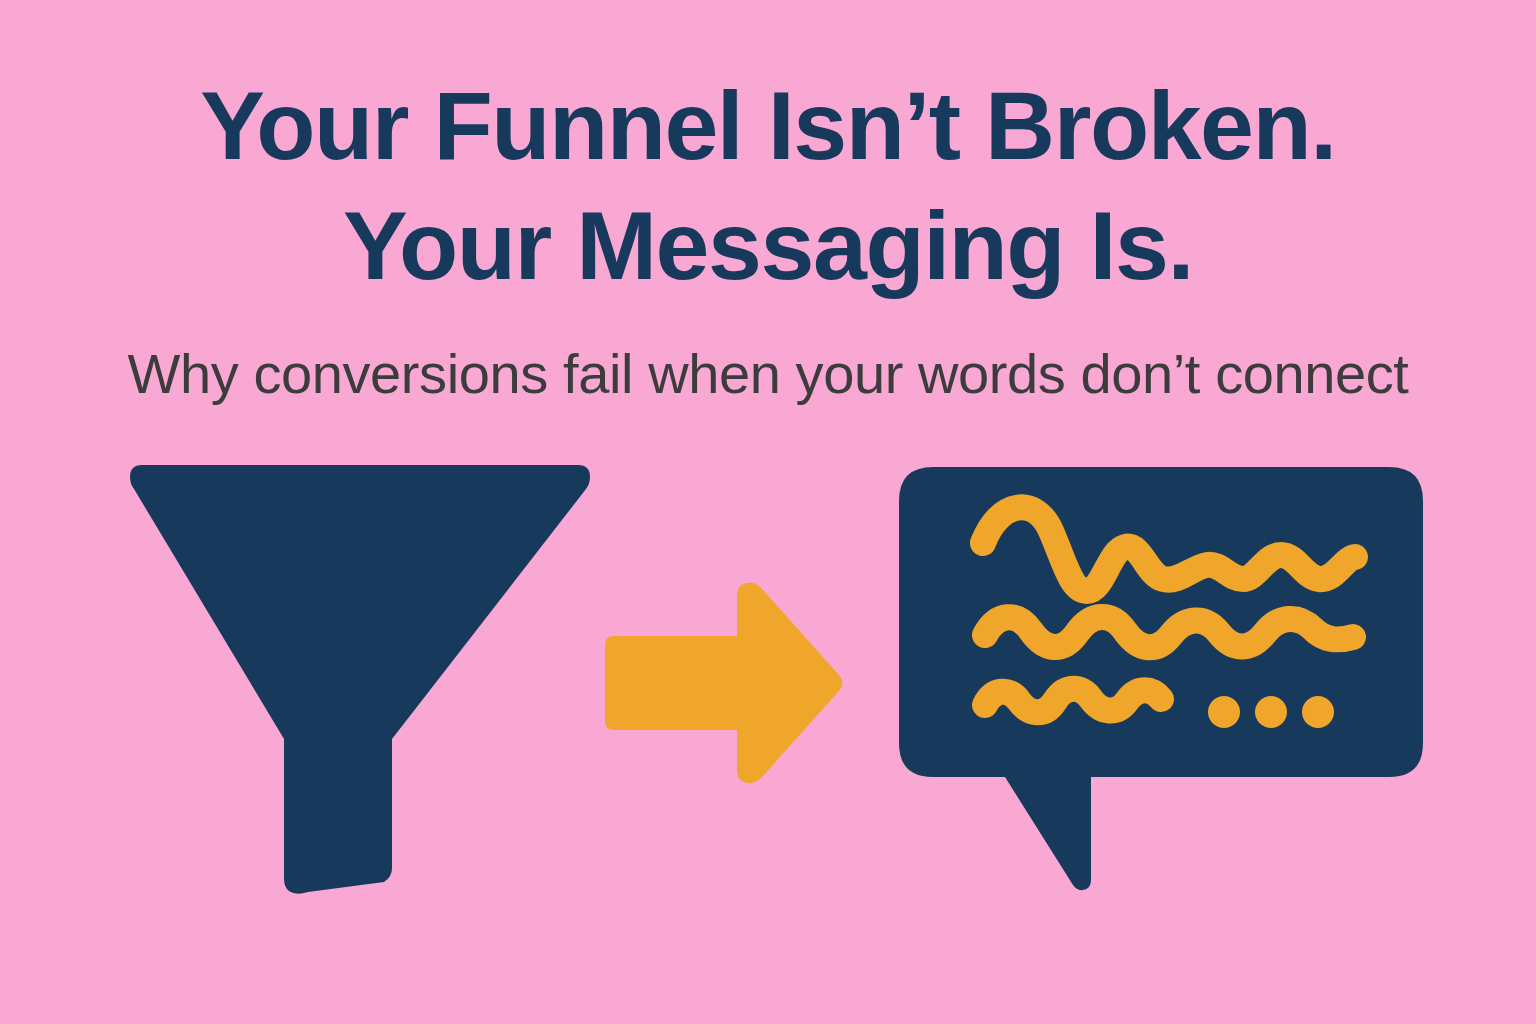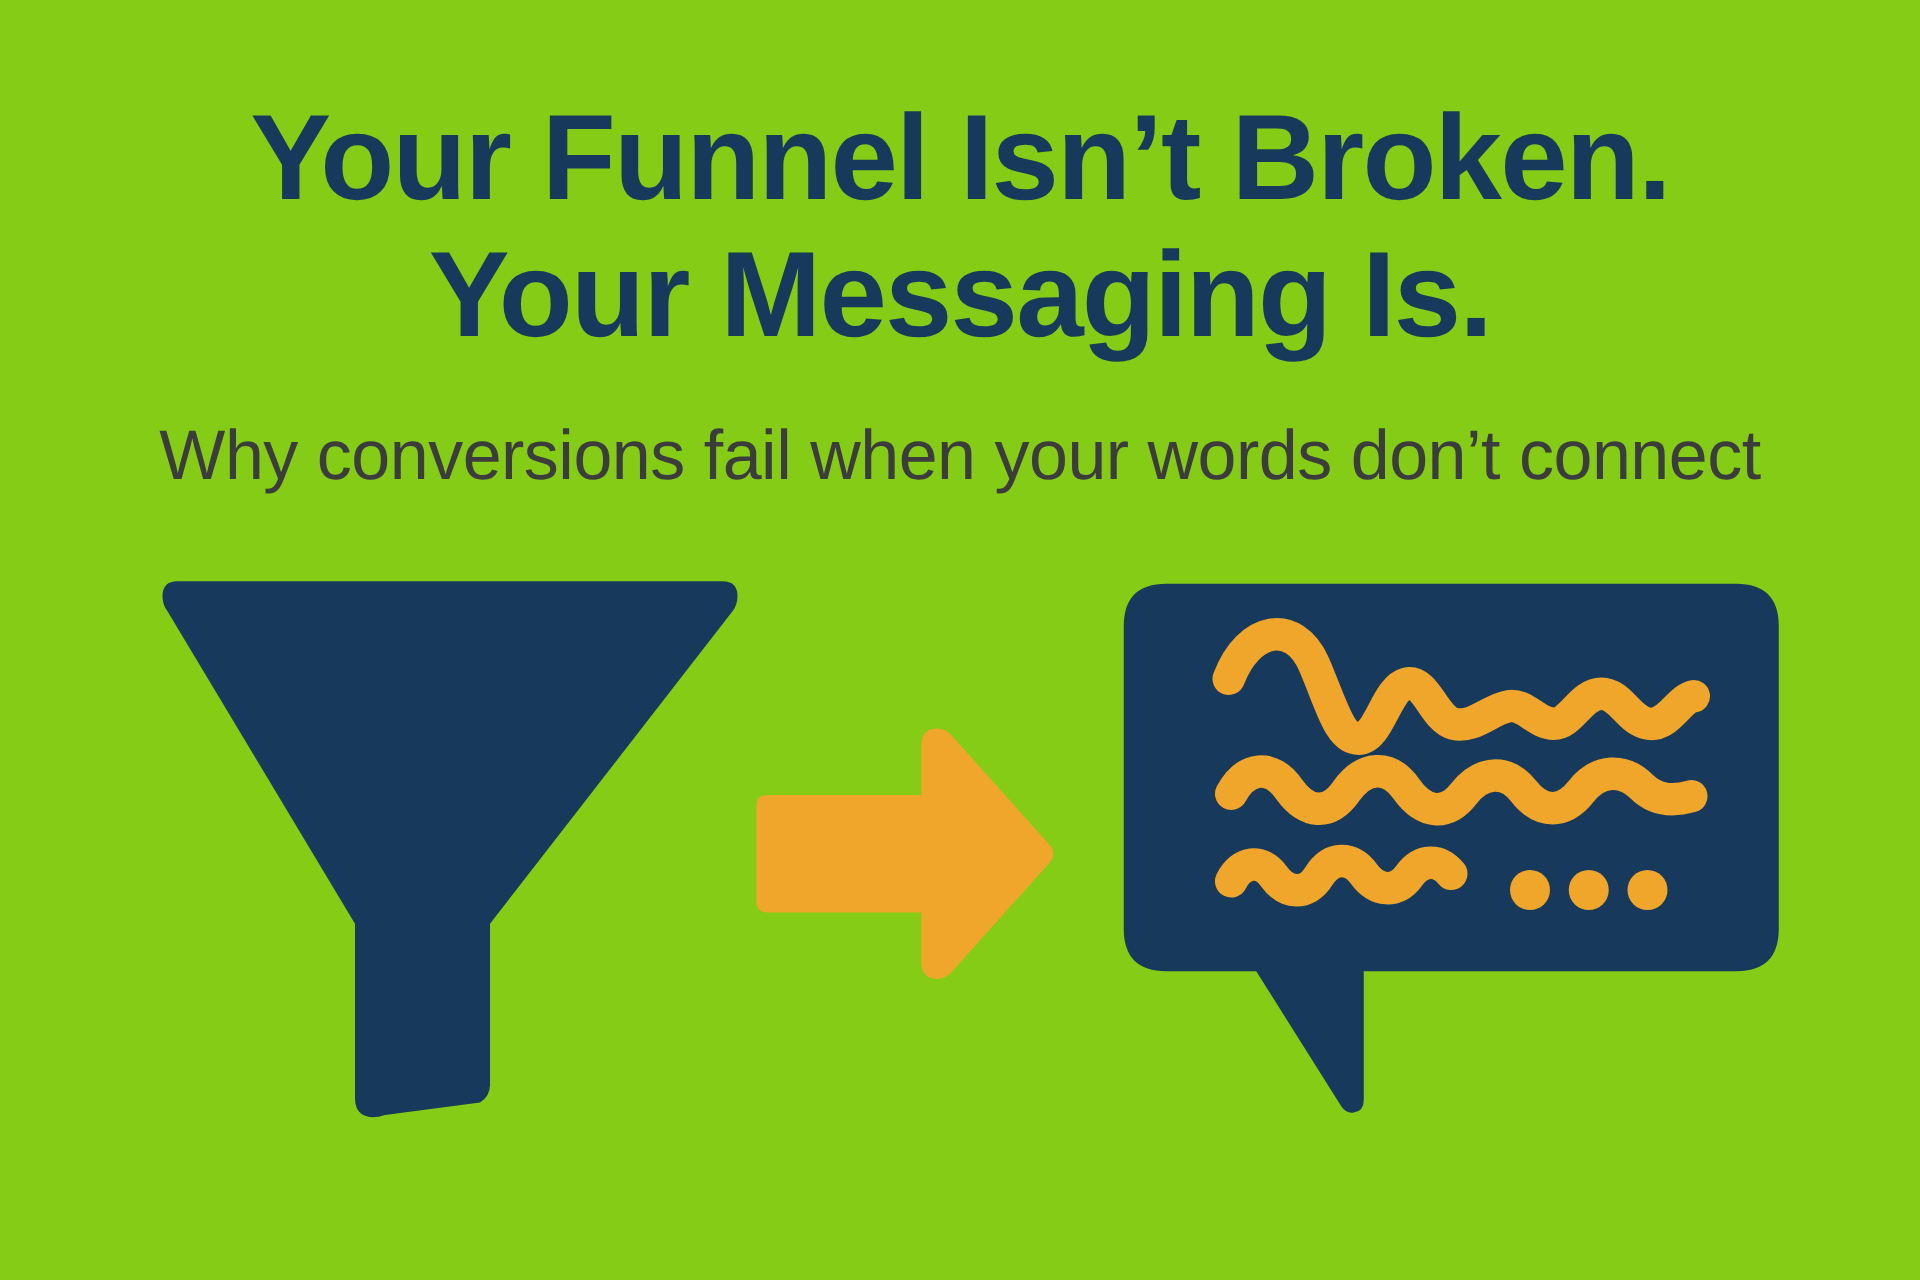--- a/index.html
+++ b/index.html
@@ -11,21 +11,21 @@
     height: 1024px;
     background: #f4f4f4;
     font-family: "Liberation Sans", sans-serif;
     overflow: hidden;
     position: relative;
   }
   #canvas {
     position: relative;
     width: 1536px;
     height: 1024px;
-    background: #84cc16;
+    background: #f9a8d4;
   }
 
   
   .headline-block {
     position: absolute;
     top: 72px;
     left: 0;
     width: 1536px;
     text-align: center;
   }
@@ -33,21 +33,21 @@
     font-family: "Liberation Sans", sans-serif;
     font-weight: bold;
     font-size: 97px;
     line-height: 108px;
     letter-spacing: -1.5px;
     color: #17395b;
     white-space: nowrap;
     margin: 0;
   }
   .headline-line2 {
-    margin-top: 2px;
+    margin-top: 12px;
   }
   .subhead {
     font-family: "Liberation Sans", sans-serif;
     font-weight: normal;
     font-size: 56px;
     line-height: 56px;
     letter-spacing: -0.4px;
     color: #3c3c3c;
     white-space: nowrap;
     margin: 0;

